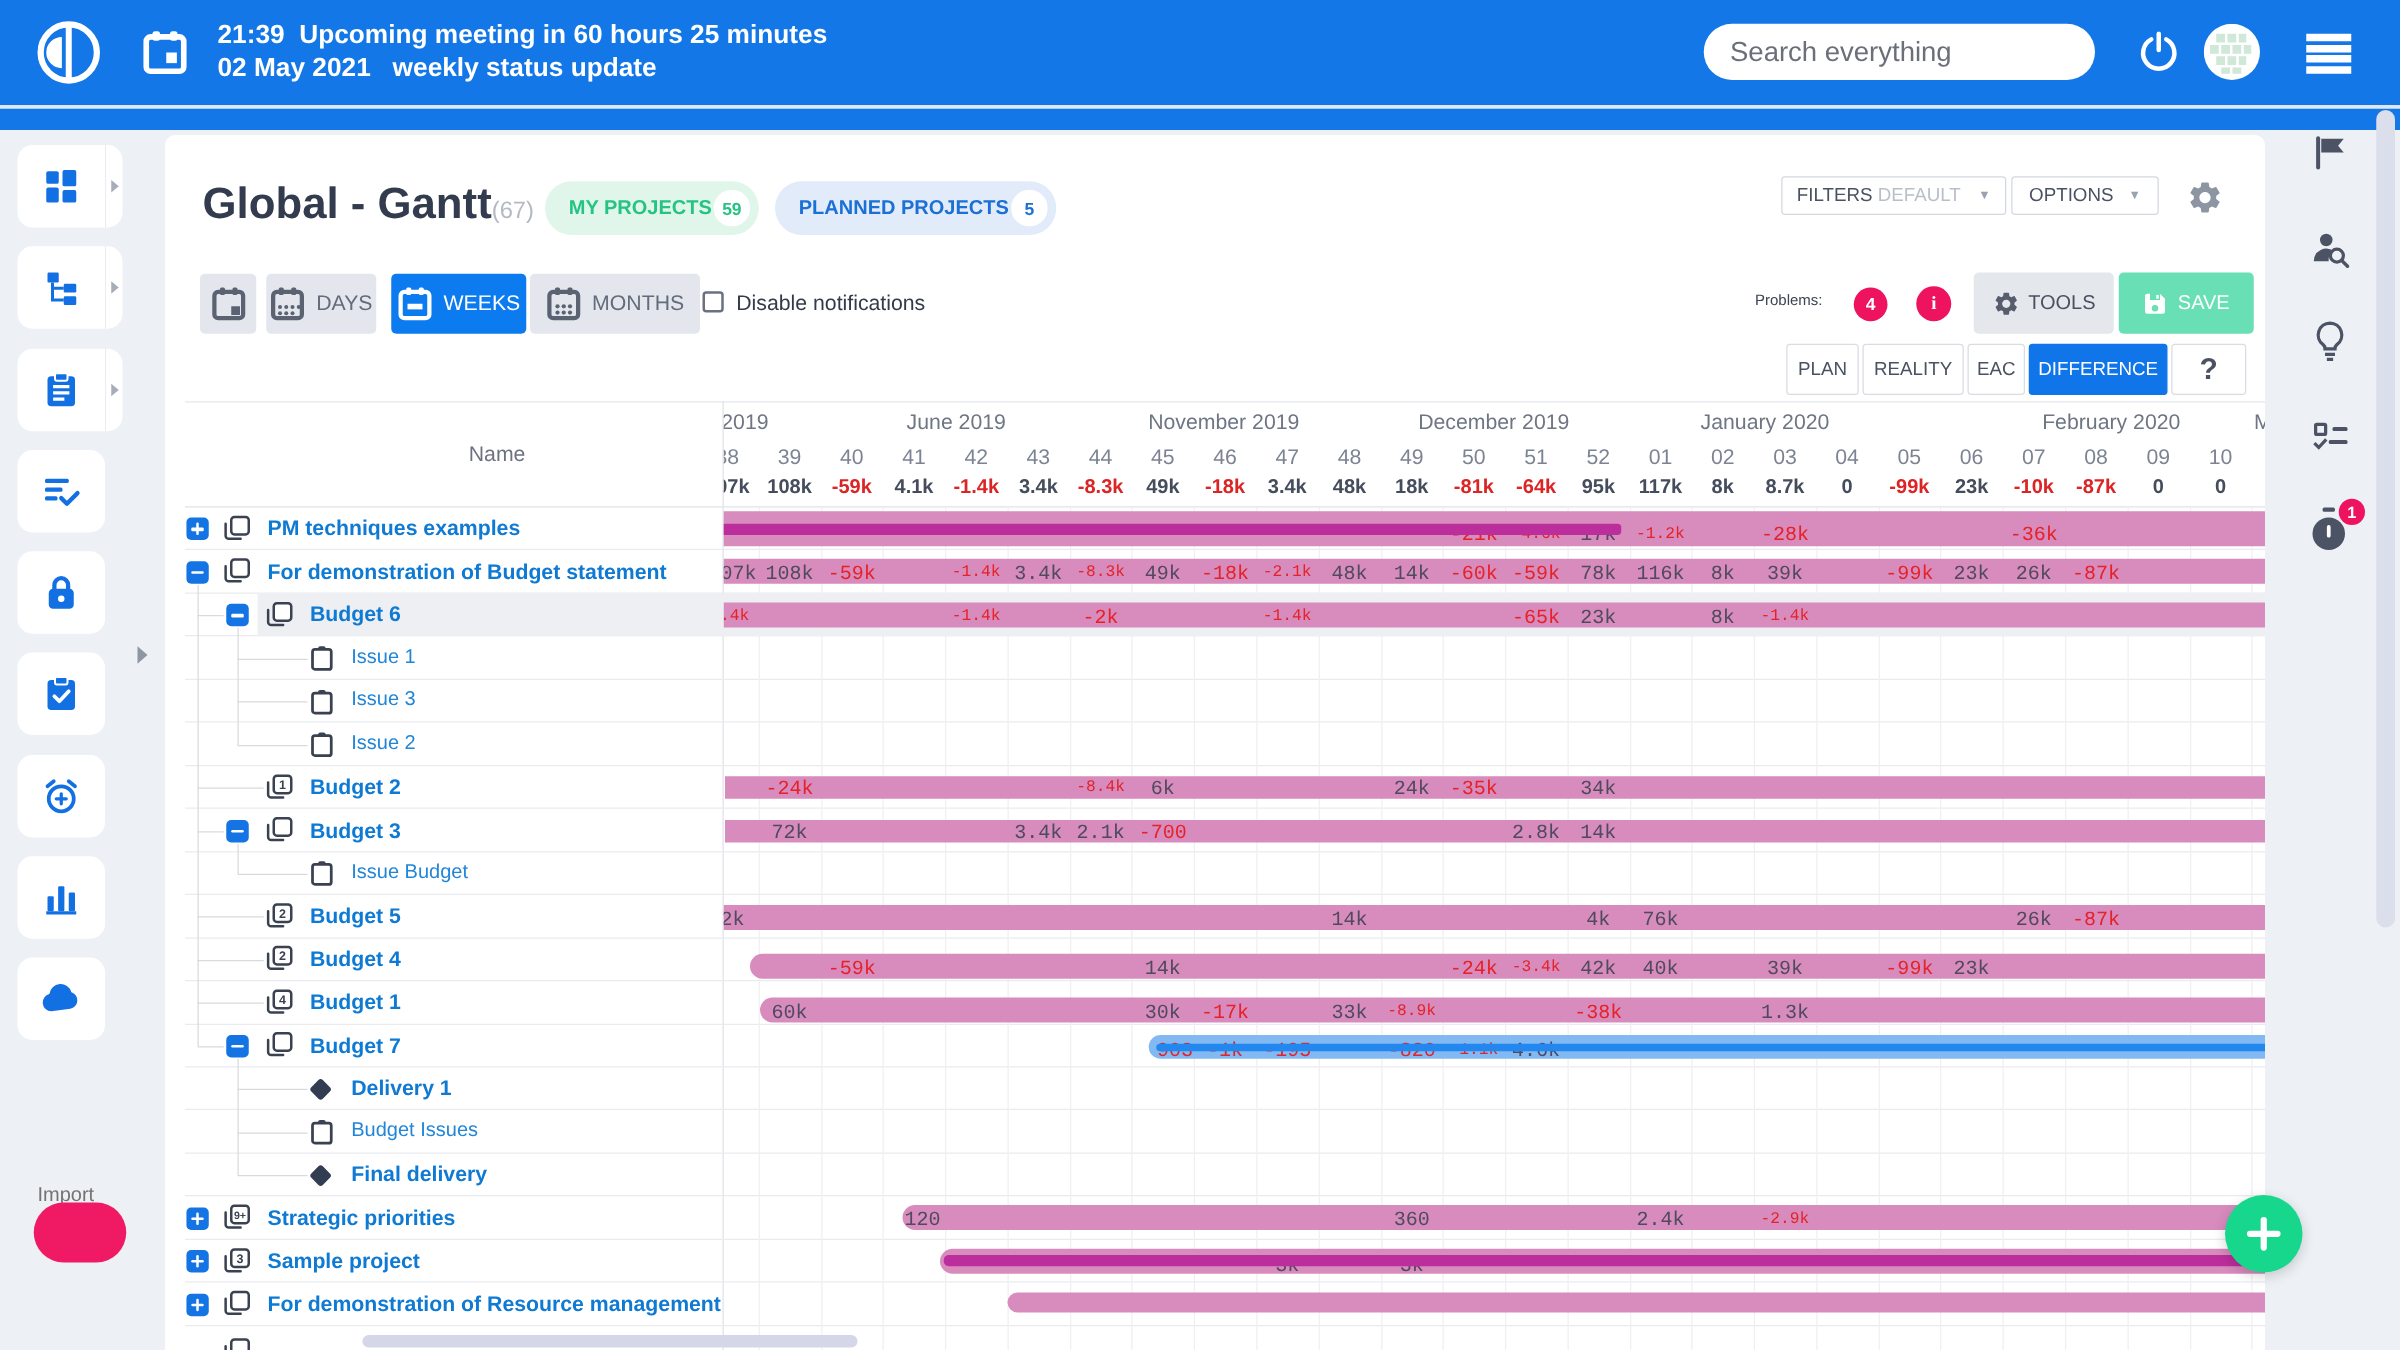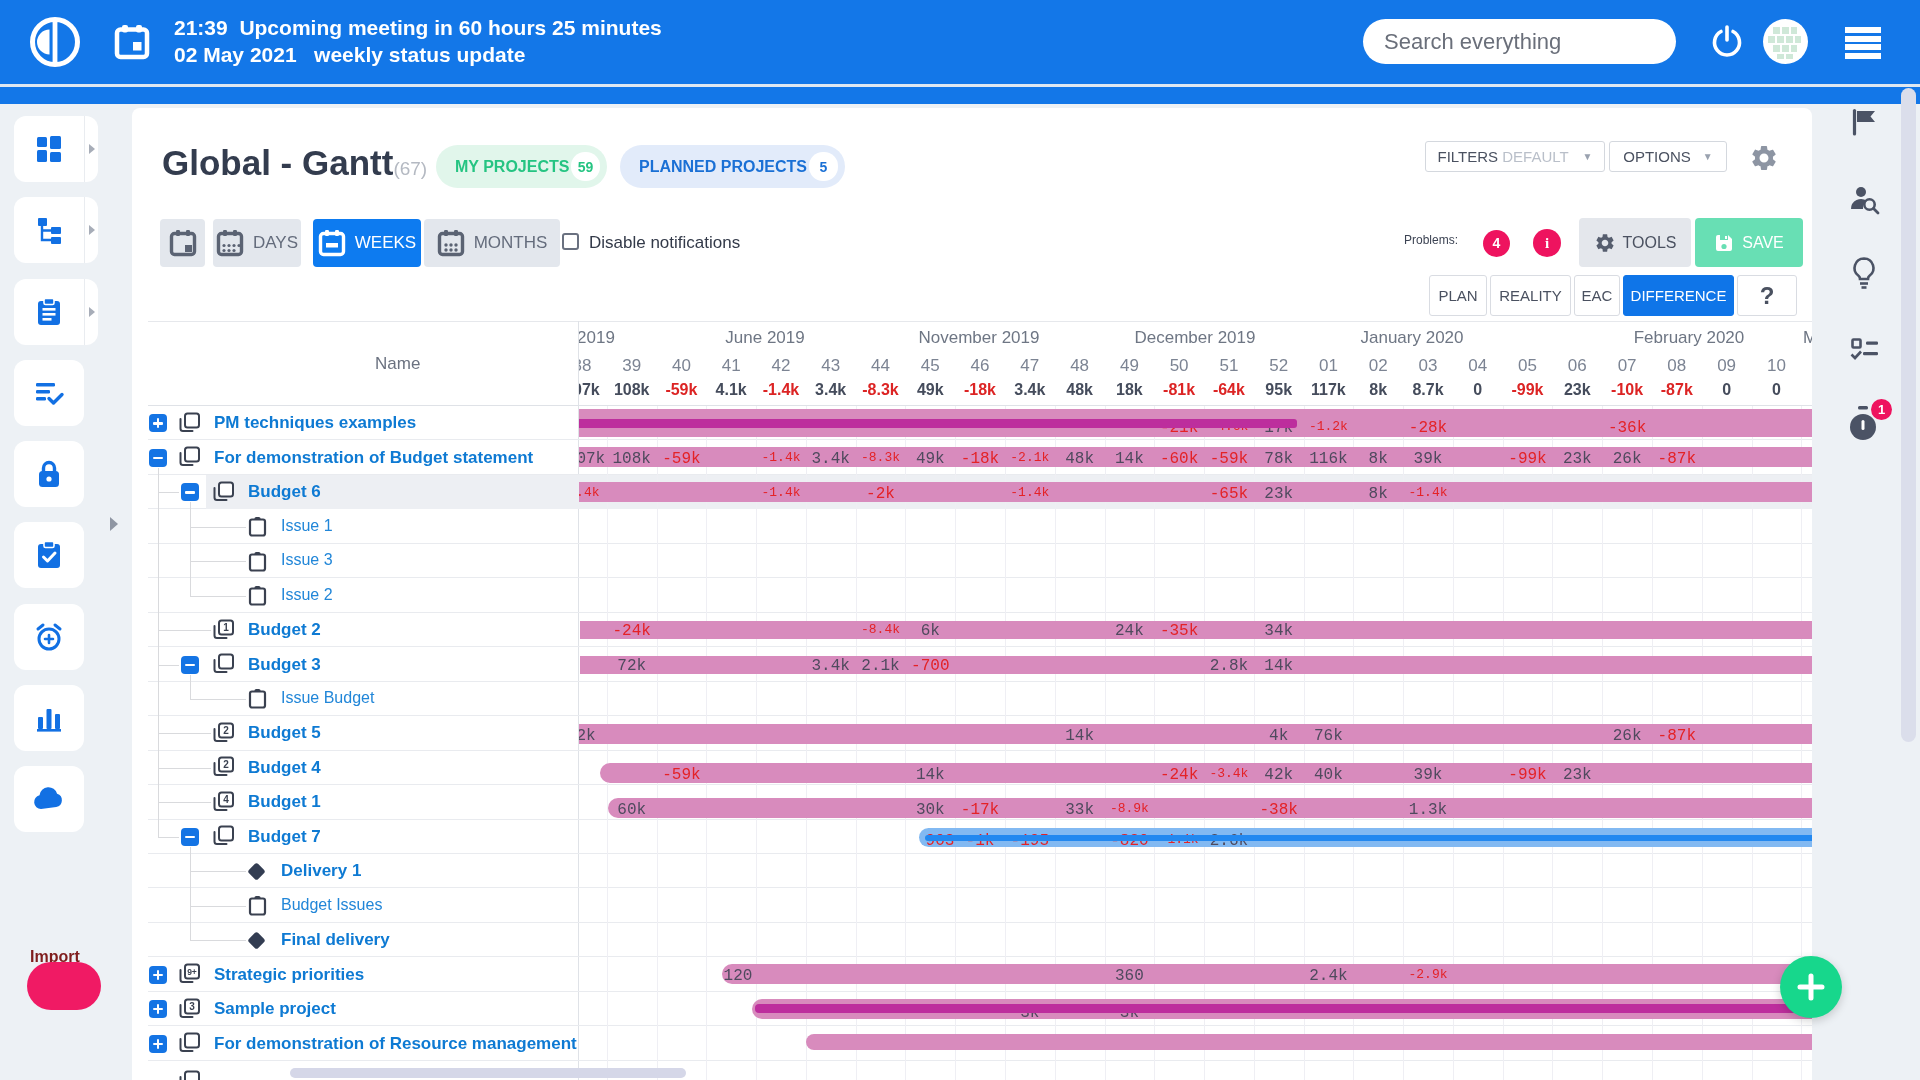--- a/index.html
+++ b/index.html
@@ -222,21 +222,21 @@
       </g>
 <rect x="3" y="26" width="24" height="2.6" fill="#1270e3"></rect>
     </svg>
   </div>
 <div class="abs sbbtn" style="top:766px;display:flex;align-items:center;justify-content:center">
     <svg width="34" height="30" viewBox="0 0 34 30">
 <path fill="#1270e3" d="M9 25 a7 7 0 0 1-1.5-13.8 9 9 0 0 1 17.6-1.4 6.8 6.8 0 0 1-.9 13.2z"></path>
     </svg>
   </div>
 <div class="abs chev" style="left:110px;top:517px;border-top-width:7px;border-bottom-width:7px;border-left-width:8px;border-left-color:#8f96a3"></div>
-<div class="abs" style="left:30px;top:948px;font-size:16px;font-weight:bold;color:#7f1d1d">Import</div>
+<div class="abs" style="left:30px;top:948px;font-size:16px;font-weight:normal;color:#737373">Import</div>
 <div class="abs" style="left:27px;top:962px;width:74px;height:48px;border-radius:24px;background:#f01a64"></div>
 <svg class="abs" style="left:1850px;top:108px" width="28" height="28" viewBox="0 0 28 28">
 <path d="M4.5 2.5 V26" stroke="#4b5365" stroke-width="3.2" stroke-linecap="round"></path>
 <path fill="#4b5365" d="M7 3 H25 l-4.5 5.5 L25 14 H7z"></path>
   </svg>
 <svg class="abs" style="left:1848px;top:183px" width="32" height="32" viewBox="0 0 32 32">
 <circle cx="13" cy="9" r="5" fill="#4b5365"></circle>
 <path fill="#4b5365" d="M3 26 a10 10 0 0 1 16-8 a8 8 0 0 0-4 8z"></path>
 <circle cx="21.5" cy="21.5" r="5.2" fill="none" stroke="#4b5365" stroke-width="2.6"></circle>
 <path d="M25.5 25.5 L30 30" stroke="#4b5365" stroke-width="2.8" stroke-linecap="round"></path>
@@ -445,21 +445,21 @@
 <div class="abs mval" style="left:500.6px;top:395.0px">33k</div>
 <div class="abs mval r s" style="left:550.4px;top:395.0px">-8.9k</div>
 <div class="abs mval r" style="left:699.7px;top:395.0px">-38k</div>
 <div class="abs mval" style="left:849.0px;top:395.0px">1.3k</div>
 <div class="abs" style="left:340.0px;top:422.0px;width:893.0px;height:19.0px;background:#82b9f2;border-radius:10px 0px 0px 10px"></div>
 <div class="abs mval r" style="left:361.0px;top:426.0px">903</div>
 <div class="abs mval r" style="left:401.0px;top:426.0px">-1k</div>
 <div class="abs mval r" style="left:450.8px;top:426.0px">-195</div>
 <div class="abs mval r" style="left:550.4px;top:426.0px">-820</div>
 <div class="abs mval r s" style="left:600.1px;top:426.0px">-1.1k</div>
-<div class="abs mval" style="left:649.9px;top:426.0px">2.6k</div>
+<div class="abs mval" style="left:649.9px;top:426.0px">4.6k</div>
 <div class="abs" style="left:346.0px;top:429.0px;width:887.0px;height:6.0px;background:#2288f0;border-radius:3px 0px 0px 3px"></div>
 <div class="abs" style="left:143.0px;top:558.0px;width:1090.0px;height:20.0px;background:#d88bbd;border-radius:10px 0px 0px 10px"></div>
 <div class="abs mval" style="left:159.0px;top:561.0px">120</div>
 <div class="abs mval" style="left:550.4px;top:561.0px">360</div>
 <div class="abs mval" style="left:749.4px;top:561.0px">2.4k</div>
 <div class="abs mval r s" style="left:849.0px;top:561.0px">-2.9k</div>
 <div class="abs" style="left:173.0px;top:593.0px;width:1060.0px;height:20.0px;background:#d88bbd;border-radius:10px 0px 0px 10px"></div>
 <div class="abs mval" style="left:450.8px;top:598.0px">3k</div>
 <div class="abs mval" style="left:550.4px;top:598.0px">3k</div>
 <div class="abs" style="left:176.0px;top:598.0px;width:1051.0px;height:9.0px;background:#bd2e9d;border-radius:4px 4px 4px 4px"></div>

